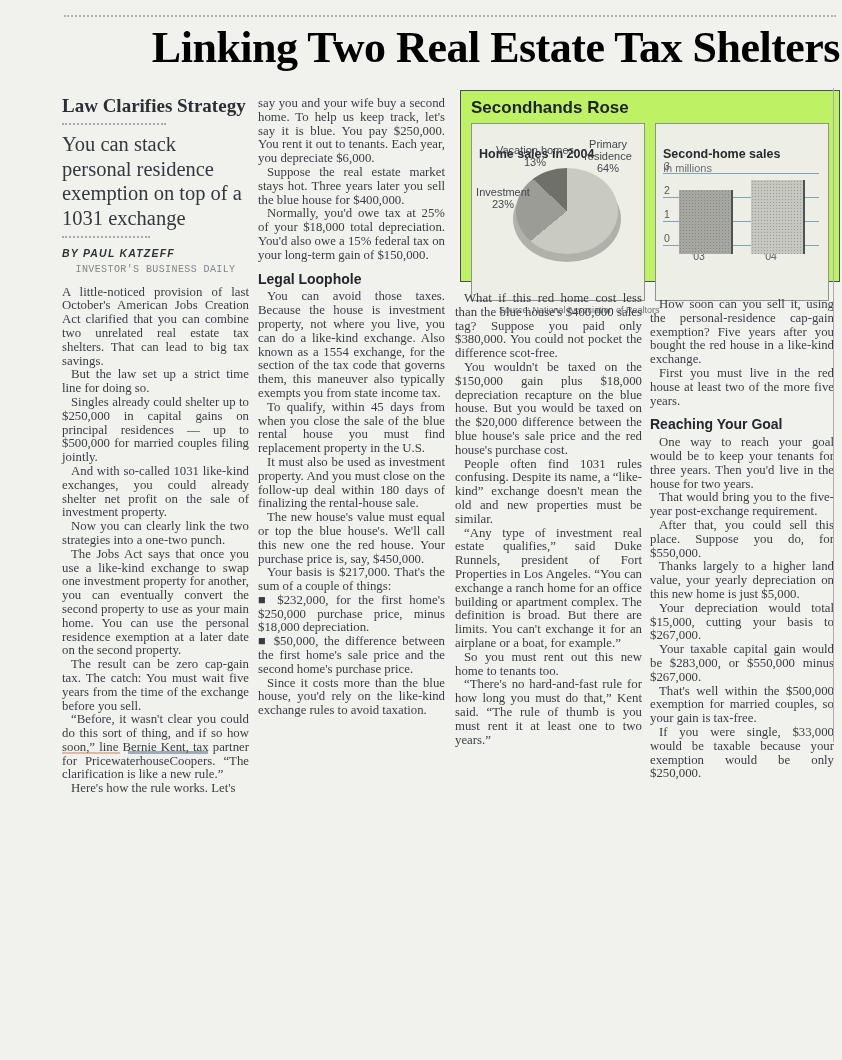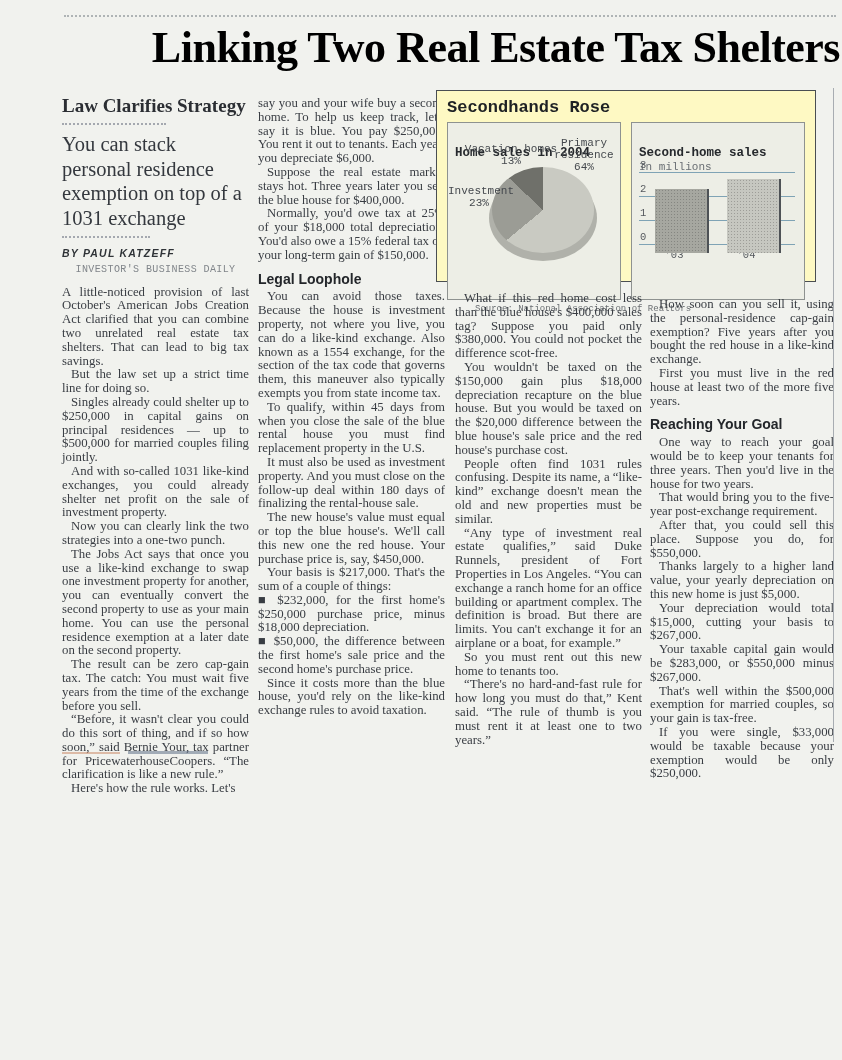--- a/index.html
+++ b/index.html
@@ -22,23 +22,23 @@
   .dotrule.w1{width:104px;}
   .dotrule.w2{width:88px;}
   .deck{font-size:20.5px;line-height:24.5px;color:#34383e;text-align:left;margin:7px 0 5px;}
   .byline{font-family:"Liberation Sans",sans-serif;font-size:10.5px;font-weight:700;
           letter-spacing:1.2px;color:#2f3337;margin-top:9px;text-align:left;font-style:italic;}
   .byline-org{font-family:Liberation Mono, monospace;font-size:10px;color:#80858a;
               letter-spacing:.4px;margin:2px 0 9px;text-align:center;}
   .subhead{font-family:"Liberation Sans",sans-serif;font-size:14px;font-weight:700;
            color:#23262a;margin:10px 0 4px;text-align:left;}
   
-  .gbox{position:absolute;left:436px;top:90px;width:380px;height:192px;box-sizing:border-box;
-        border:1px solid #4a4e52;background:#fef9c3;padding:7px 10px;
-        font-family:Liberation Mono, monospace;}
+  .gbox{position:absolute;left:460px;top:90px;width:380px;height:192px;box-sizing:border-box;
+        border:1px solid #4a4e52;background:#bef264;padding:7px 10px;
+        font-family:Liberation Sans, sans-serif;}
   .gtitle{font-size:17px;font-weight:700;color:#1e2124;margin-bottom:5px;}
   .panels{display:flex;gap:10px;}
   .panel{position:relative;box-sizing:border-box;width:177px;height:178px;
          border:1px solid #8e9290;background:#edeee6;padding:23px 7px;overflow:visible;}
   .ptitle{font-size:12.5px;font-weight:700;color:#26292d;}
   .psub{font-size:11px;color:#6a6f74;margin-top:1px;}
   .pie-label{position:absolute;font-size:11px;line-height:12px;color:#44484d;text-align:center;z-index:3;}
   .pl-vacation{left:16px;top:20px;width:94px;}
   .pl-primary{right:0px;top:14px;width:72px;}
   .pl-investment{left:0px;top:62px;width:62px;}
@@ -76,21 +76,21 @@
     <div class="dotrule w2"></div>
     <div class="byline">BY PAUL KATZEFF</div>
     <div class="byline-org">INVESTOR'S BUSINESS DAILY</div>
     <p class="noindent">A little-noticed provision of last October's American Jobs Creation Act clarified that you can combine two unrelated real estate tax shelters. That can lead to big tax savings.</p>
     <p>But the law set up a strict time line for doing so.</p>
     <p>Singles already could shelter up to $250,000 in capital gains on principal residences — up to $500,000 for married couples filing jointly.</p>
     <p>And with so-called 1031 like-kind exchanges, you could already shelter net profit on the sale of investment property.</p>
     <p>Now you can clearly link the two strategies into a one-two punch.</p>
     <p>The Jobs Act says that once you use a like-kind exchange to swap one investment property for another, you can eventually convert the second property to use as your main home. You can use the personal residence exemption at a later date on the second property.</p>
     <p>The result can be zero cap-gain tax. The catch: You must wait five years from the time of the exchange before you sell.</p>
-    <p>“Before, it wasn't clear you could do this sort of thing, and if so how soon,” said Bernie Your, tax partner for PricewaterhouseCoopers. “The clarification is like a new rule.”</p>
+    <p>“Before, it wasn't clear you could do this sort of thing, and if so how soon,” line Bernie Kent, tax partner for PricewaterhouseCoopers. “The clarification is like a new rule.”</p>
     <p>Here's how the rule works. Let's</p>
   </div>
 
   <div class="col col2">
     <p class="noindent">say you and your wife buy a second home. To help us keep track, let's say it is blue. You pay $250,000. You rent it out to tenants. Each year, you depreciate $6,000.</p>
     <p>Suppose the real estate market stays hot. Three years later you sell the blue house for $400,000.</p>
     <p>Normally, you'd owe tax at 25% of your $18,000 total depreciation. You'd also owe a 15% federal tax on your long-term gain of $150,000.</p>
     <h3 class="subhead">Legal Loophole</h3>
     <p>You can avoid those taxes. Because the house is investment property, not where you live, you can do a like-kind exchange. Also known as a 1554 exchange, for the section of the tax code that governs them, this maneuver also typically exempts you from state income tax.</p>
     <p>To qualify, within 45 days from when you close the sale of the blue rental house you must find replacement property in the U.S.</p>

